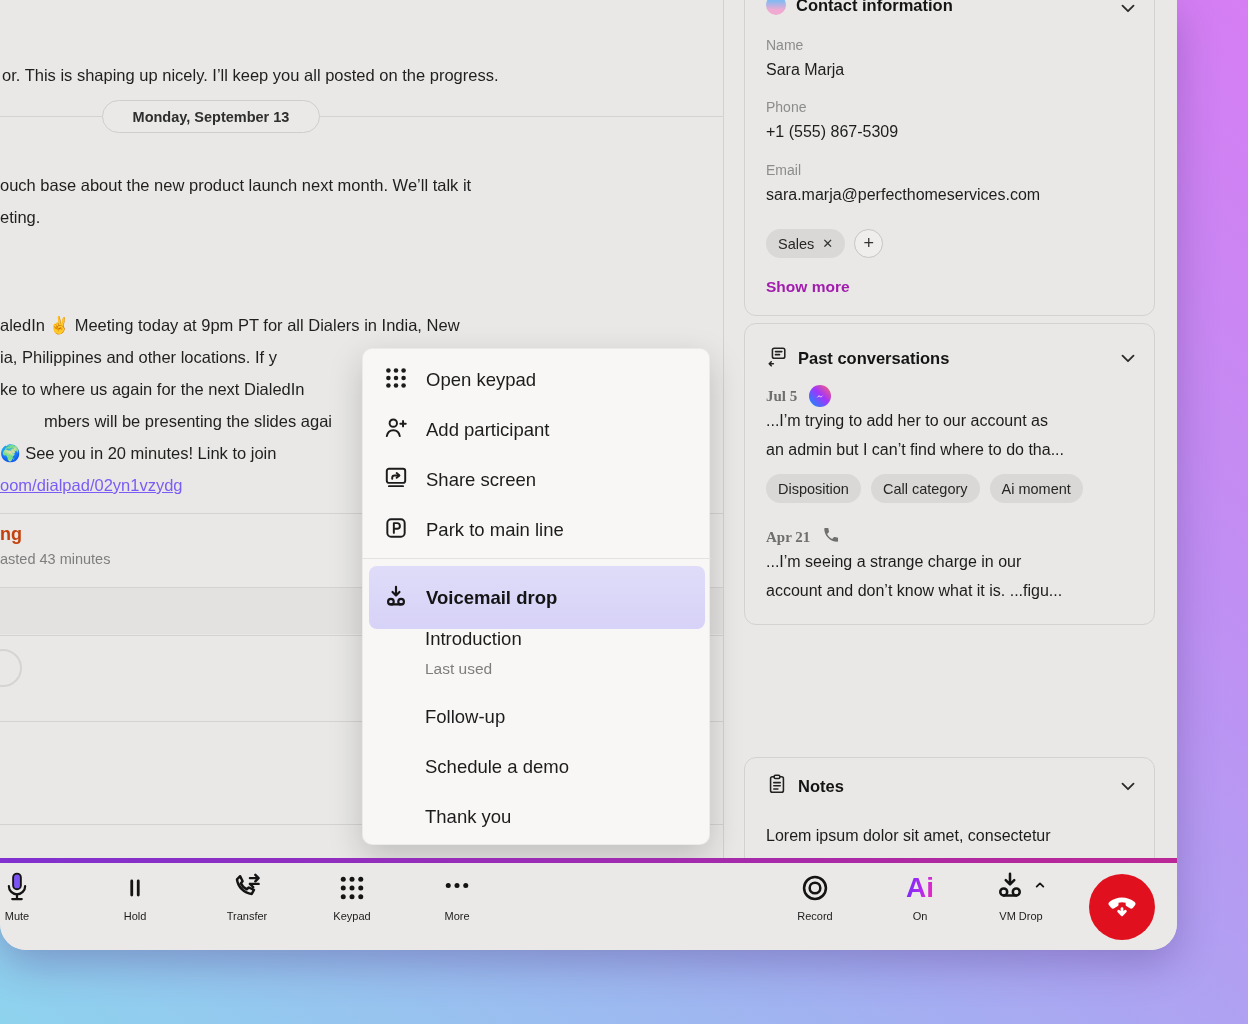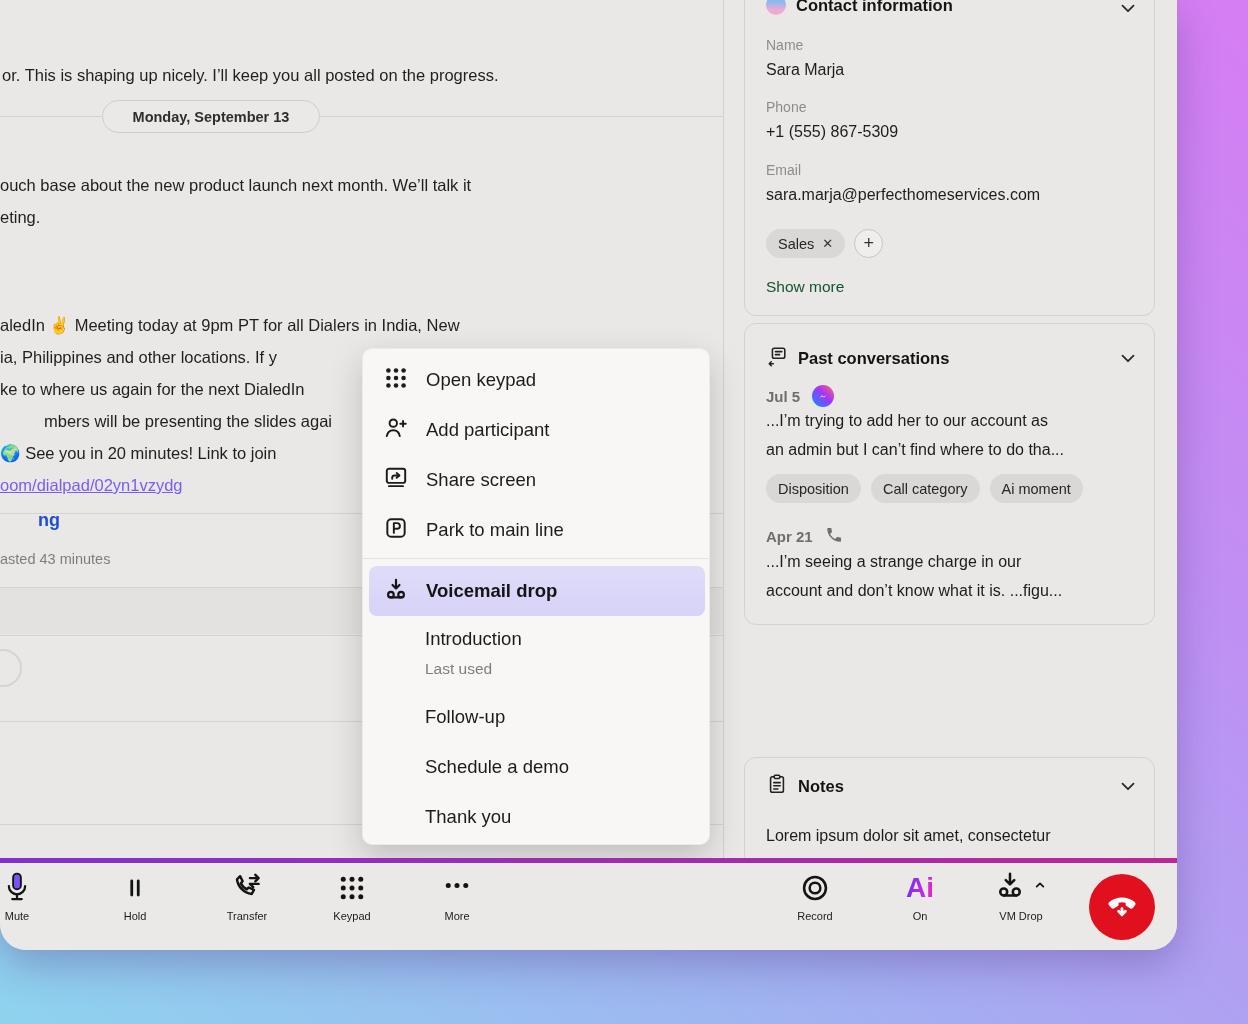--- a/index.html
+++ b/index.html
@@ -16,56 +16,56 @@
   .msg { position:absolute; font-size:16.5px; color:#1f1f1f; white-space:nowrap; }
   .chat-hline { position:absolute; height:1px; background:#d4d3d1; left:0; width:723px; }
   .datepill { position:absolute; left:102px; top:100px; width:218px; height:33px;
               background:#eae9e7; border:1px solid #cfcecc; border-radius:17px;
               display:flex; align-items:center; justify-content:center;
               font-size:14.5px; font-weight:700; color:#2e2e2e; }
   .chatlink { color:#7a5cf5; text-decoration:underline; }
   .rowband { position:absolute; left:0; width:723px; background:#e3e2e0; }
   .cutcircle { position:absolute; left:-16px; top:649px; width:38px; height:38px;
                border-radius:50%; border:2px solid #d5d4d2; }
-  .calltitle { position:absolute; left:0; top:510px; font-size:18px; font-weight:700; color:#1d4ed8;margin-left:38px; }
+  .calltitle { position:absolute; left:0; top:524px; font-size:18px; font-weight:700; color:#c2410c; }
   .callsub { position:absolute; left:0; top:551px; font-size:14.5px; color:#7e7e7e; }
   .vdiv { position:absolute; left:723px; top:0; width:1px; height:862px; background:#d2d1cf; }
 
   
   .card { position:absolute; left:744px; width:411px; background:#e9e8e6;
           border:1px solid #d3d2d0; border-radius:12px; }
   .cardhead { position:absolute; left:21px; display:flex; align-items:center; gap:10px;
               font-size:16.5px; font-weight:700; color:#141414; }
   .chev { position:absolute; left:372px; }
   .flabel { position:absolute; left:21px; font-size:14px; color:#8c8c8c; }
   .fvalue { position:absolute; left:21px; font-size:16px; color:#1d1d1d; }
   .avatar { width:20px; height:20px; border-radius:50%;
             background:linear-gradient(180deg,#86b9f2 30%,#f0aad2 75%); }
   .tagpill { display:inline-flex; align-items:center; gap:8px; background:#d9d8d6;
              border-radius:15px; height:29px; padding:0 12px; font-size:14.5px; color:#262626; }
   .xglyph { font-size:13px; color:#333; }
   .plusbtn { display:inline-flex; align-items:center; justify-content:center; width:29px; height:29px;
              border-radius:50%; border:1px solid #c6c5c3; background:#efeeec; font-size:18px; color:#333; }
-  .purplelink { font-size:15.5px; color:#14532d; }
+  .purplelink { font-size:15.5px; color:#a21caf;font-weight:bold; }
   .convdate { position:absolute; left:21px; font-size:15px; font-weight:700; color:#6e6e6e;
-              display:flex; align-items:center; gap:12px; }
+              display:flex; align-items:center; gap:12px;font-family:Liberation Serif, serif; }
   .preview { position:absolute; left:21px; font-size:16px; color:#1c1c1c; white-space:nowrap; }
   .pillrow { position:absolute; left:21px; display:flex; gap:10px; }
   .msgr { width:22px; height:22px; border-radius:50%;
           background:linear-gradient(45deg,#0695ff,#a334fa 55%,#ff6968);
           display:inline-flex; align-items:center; justify-content:center; }
 
   
   .menu { position:absolute; left:362px; top:348px; width:348px; height:497px;
           background:#f8f7f5; border-radius:10px; border:1px solid rgba(0,0,0,.05);
           box-shadow:0 12px 34px rgba(0,0,0,.18); z-index:20; }
   .mi { position:absolute; left:20px; height:50px; display:flex; align-items:center; gap:17px; }
   .mi .milabel { font-size:18.5px; color:#1c1c1c; }
   .mdiv { position:absolute; left:0; top:209px; width:348px; height:1px; background:#e3e2e0; }
-  .mhl { position:absolute; left:6px; top:217px; width:336px; height:50px;
+  .mhl { position:absolute; left:6px; top:217px; width:336px; height:63px;
          background:linear-gradient(180deg,#dfdcf9,#d7d2f7); border-radius:8px;
          display:flex; align-items:center; gap:17px; padding-left:14px; }
   .mhl .milabel { font-size:18.5px; font-weight:700; color:#141414; }
   .mopt { position:absolute; left:62px; font-size:18.5px; color:#1c1c1c; }
   .mnote { position:absolute; left:62px; font-size:15.5px; color:#7e7e7e; }
 
   
   .callbar { position:absolute; left:0; top:858px; width:1177px; height:92px;
              background:#eae9e7; border-radius:0 0 26px 26px; z-index:30; }
   .cbline { position:absolute; left:0; top:0; width:1177px; height:5px;

